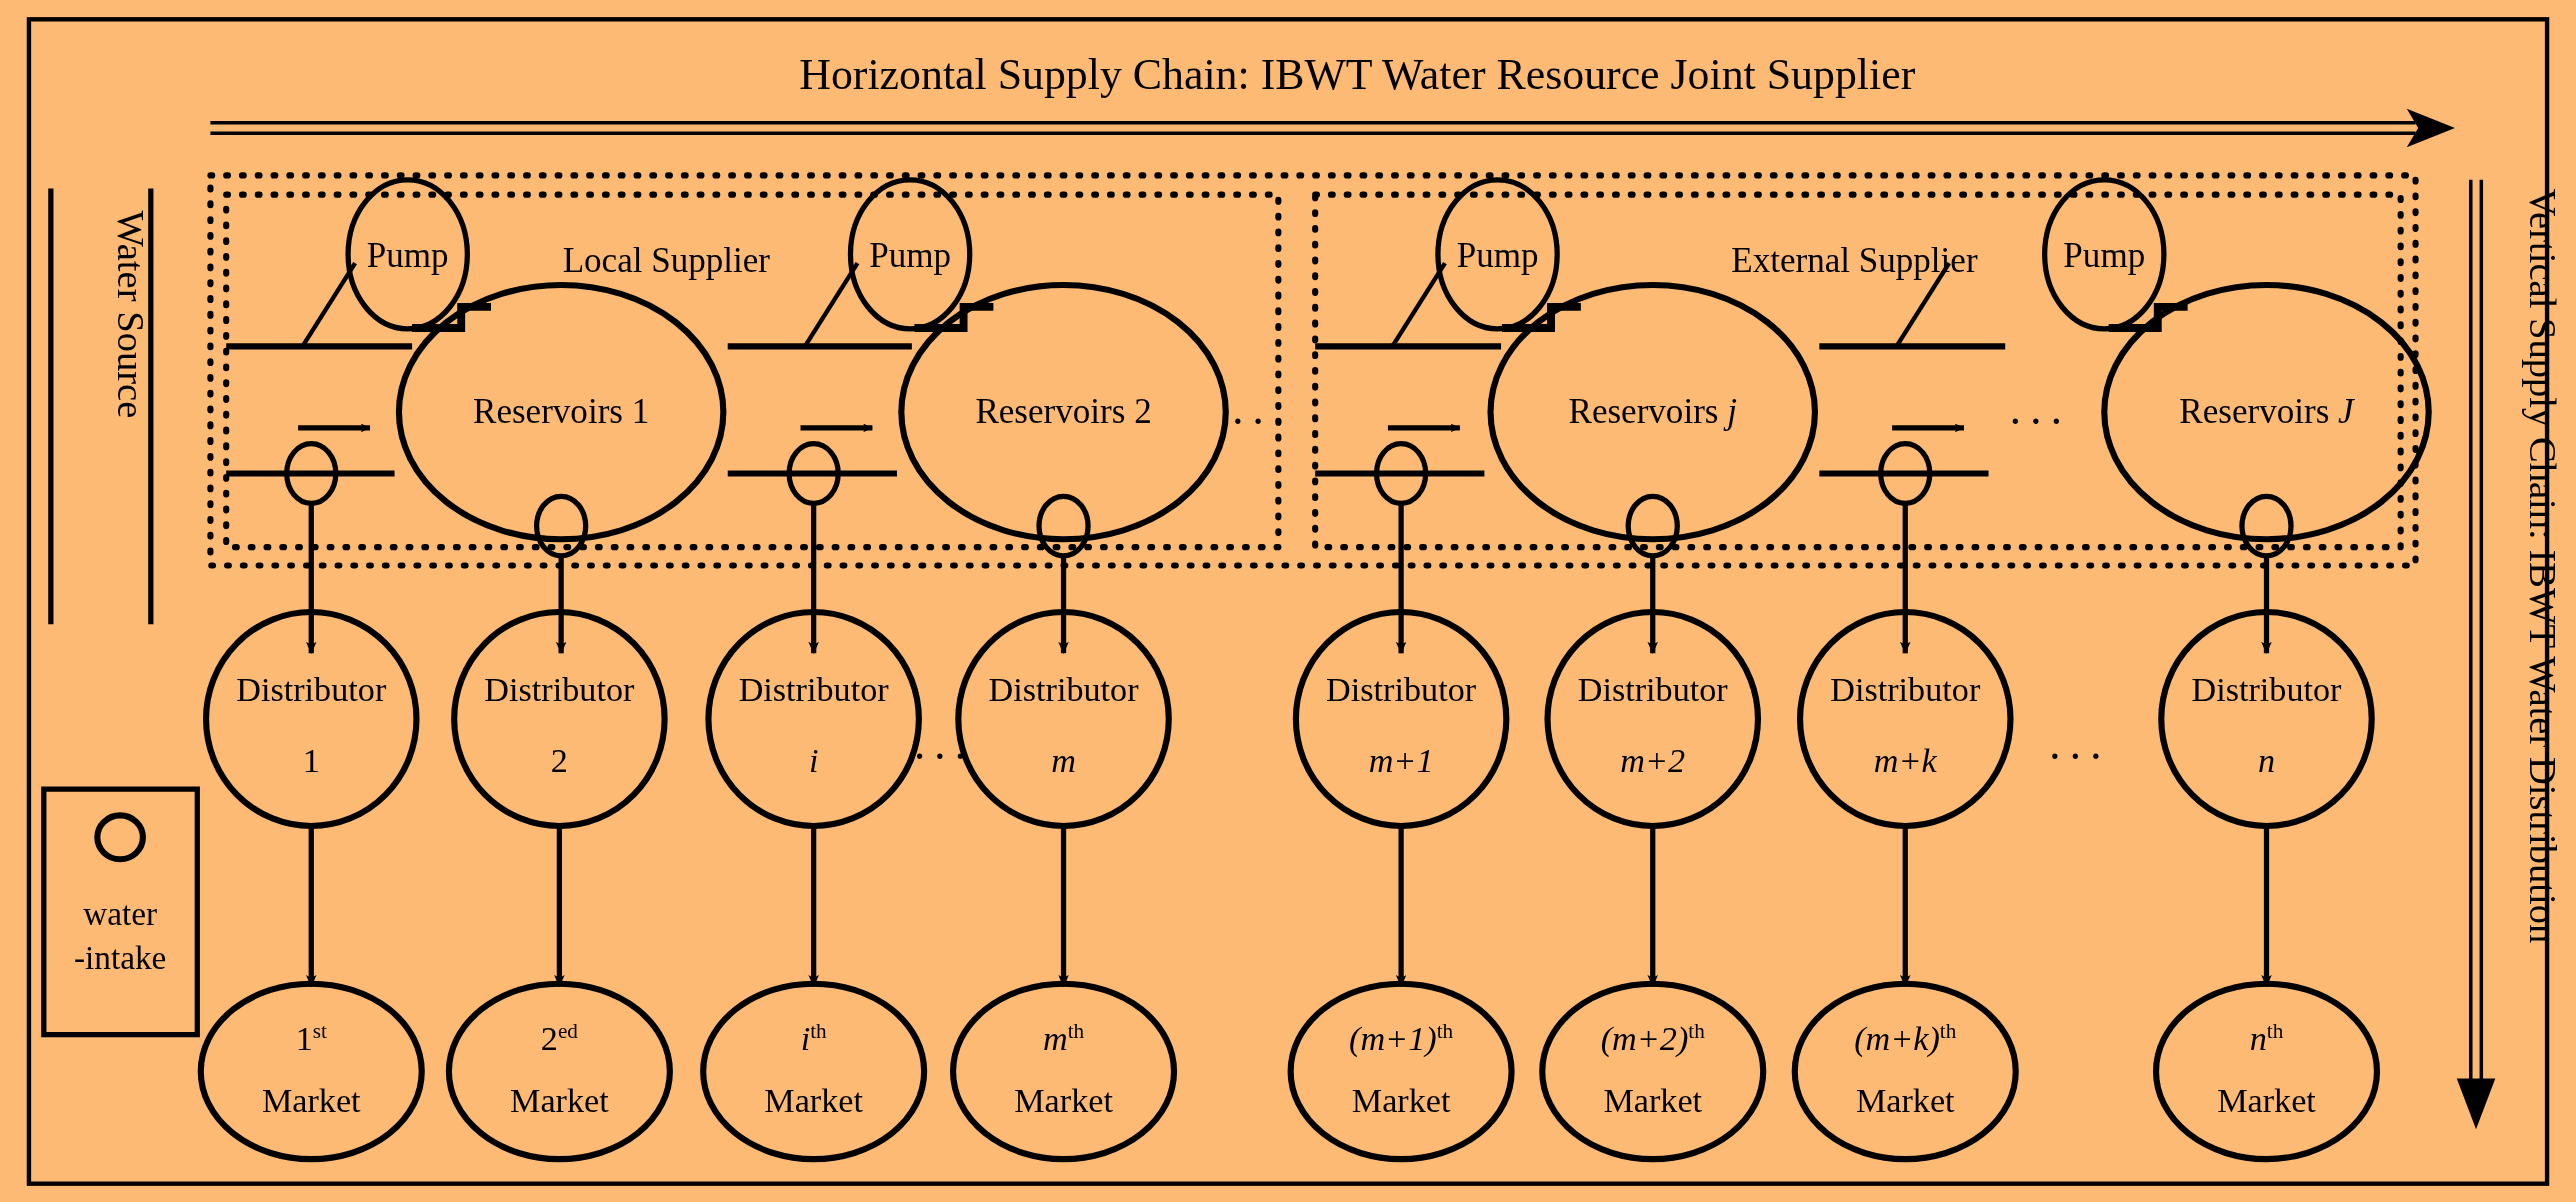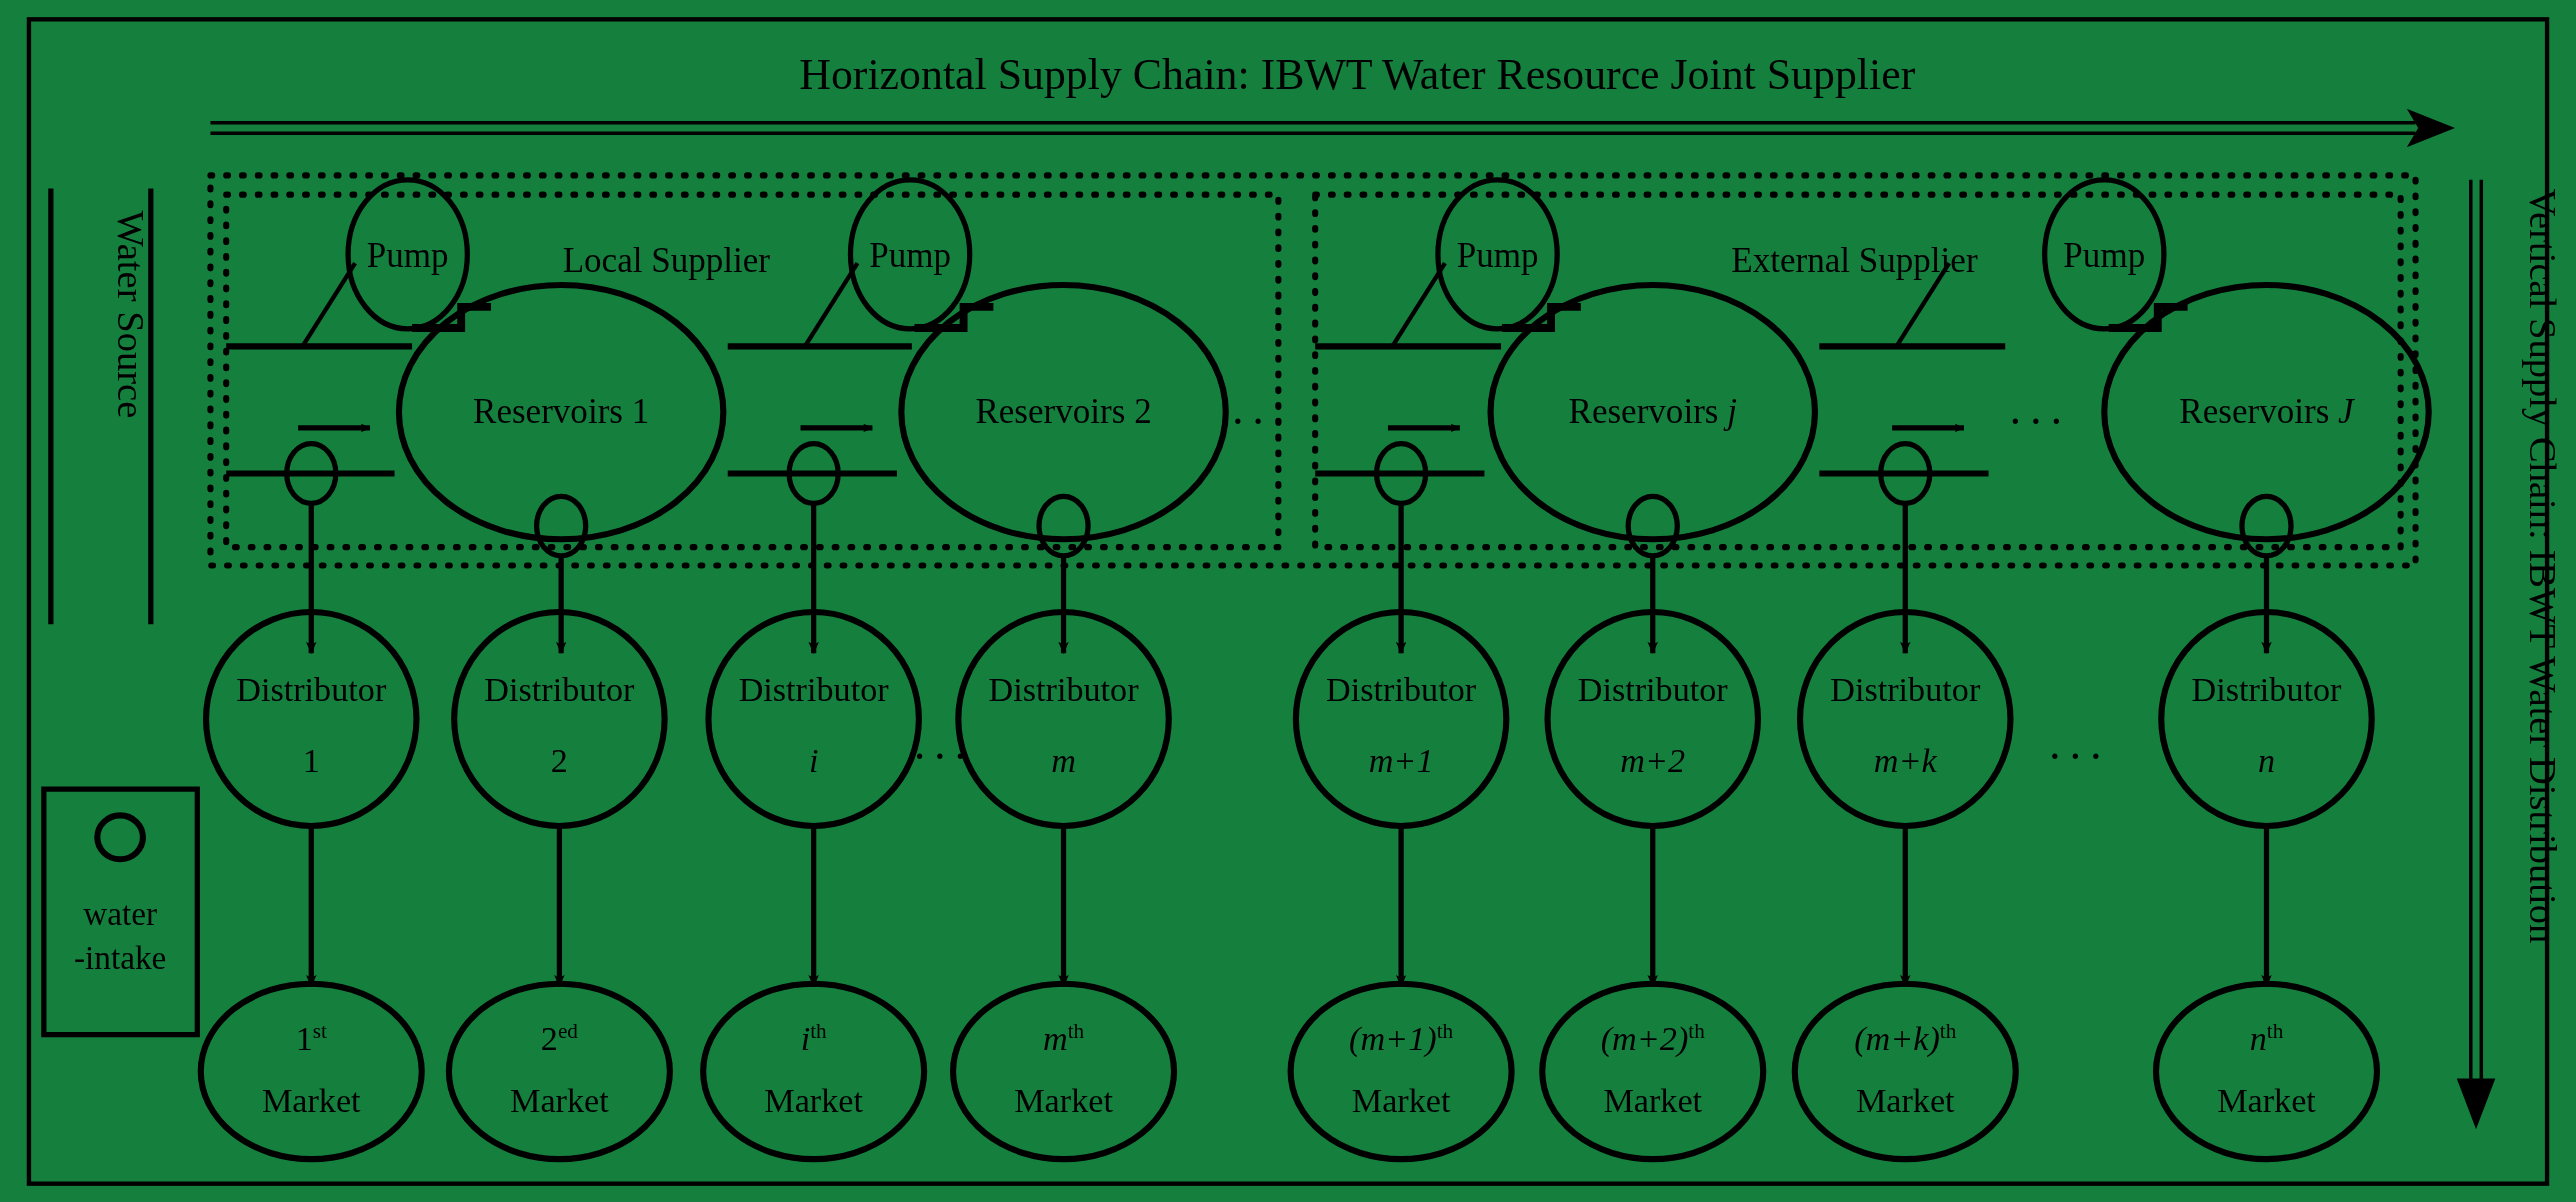--- a/index.html
+++ b/index.html
@@ -1,17 +1,17 @@
 <!DOCTYPE html>
 <html style="font-size:14px"><head>
 <meta charset="utf-8">
 <style>
   html,body{margin:0;padding:0;background:#ffffff;}
   body{font-family:"Liberation Serif", serif;}
-  #stage{position:relative;width:2576px;height:1203px;background:#15803d;overflow:hidden;text-align:right;}
+  #stage{position:relative;width:2576px;height:1203px;background:#fdba74;overflow:hidden;text-align:right;}
   svg#canvas{position:absolute;left:0;top:0;width:2576px;height:1203px;}
   .stroke{fill:none;stroke:#000;}
   text{font-family:"Liberation Serif", serif;fill:#000;}
   .it{font-style:italic;}
   .sup{font-size:0.62em;}
 </style>
 </head>
 <body>
 
 <div id="stage">

